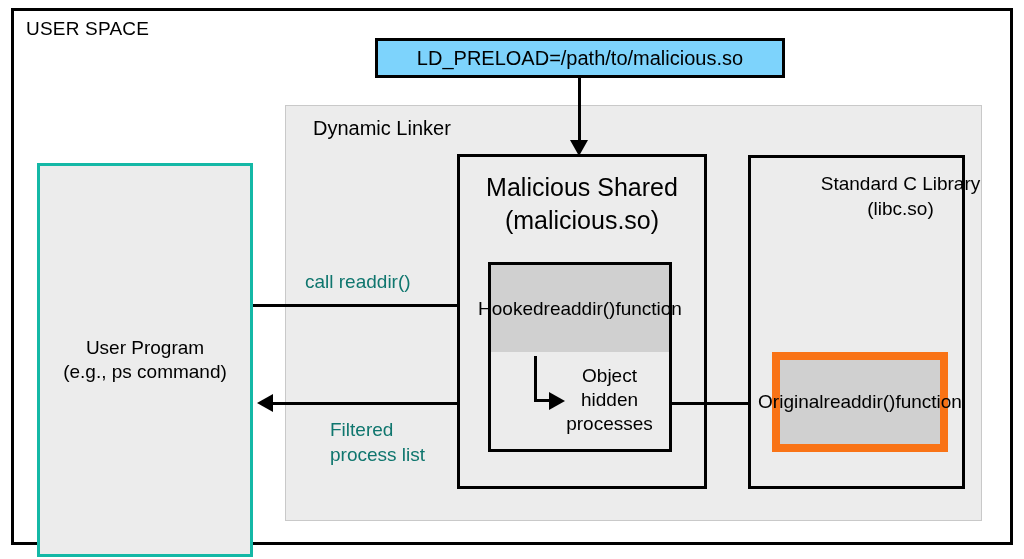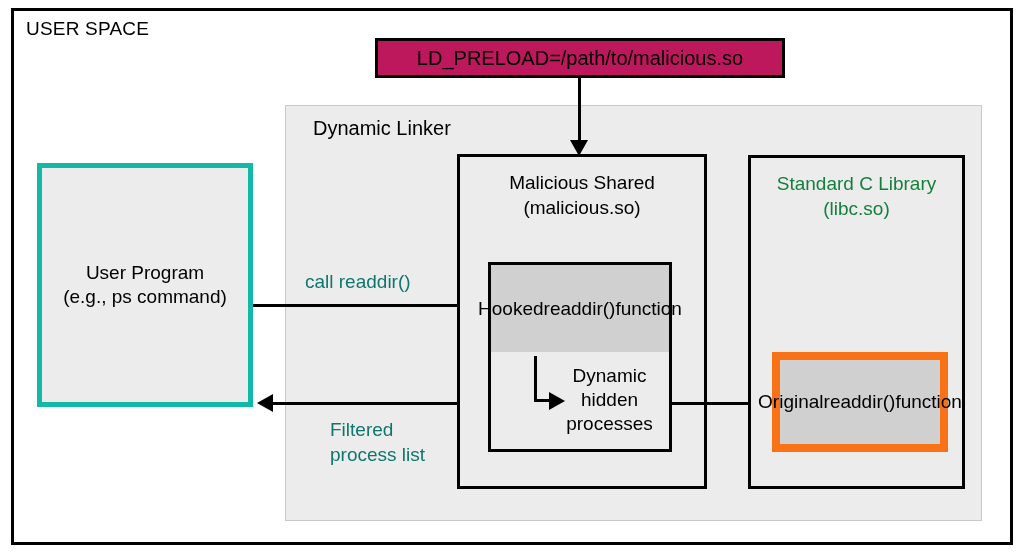--- a/index.html
+++ b/index.html
@@ -38,21 +38,21 @@
   }
 
   
   .ldpreload-box {
     position: absolute;
     left: 375px;
     top: 38px;
     width: 410px;
     height: 40px;
     border: 3px solid #000000;
-    background: #be185d;
+    background: #7dd3fc;
     box-sizing: border-box;
     display: flex;
     align-items: center;
     justify-content: center;
   }
   .ldpreload-box span {
     font-size: 20px;
     color: #000000;
     white-space: nowrap;
   }
@@ -76,22 +76,22 @@
     color: #000000;
     white-space: nowrap;
   }
 
   
   .userprog-box {
     position: absolute;
     left: 37px;
     top: 163px;
     width: 216px;
-    height: 244px;
-    border: 5px solid #14b8a6;
+    height: 394px;
+    border: 3px solid #14b8a6;
     background: #ececec;
     box-sizing: border-box;
     display: flex;
     flex-direction: column;
     align-items: center;
     justify-content: center;
   }
   .userprog-box .line {
     font-size: 19px;
     color: #000000;
@@ -110,21 +110,21 @@
     border: 3px solid #000000;
     background: #ececec;
     box-sizing: border-box;
   }
   .malicious-title {
     position: absolute;
     left: 0;
     top: 14px;
     width: 100%;
     text-align: center;
-    font-size: 19px;
+    font-size: 25px;
     color: #000000;
     line-height: 1.3;
   }
 
   
   .hooked-outer {
     position: absolute;
     left: 488px;
     top: 262px;
     width: 184px;
@@ -176,22 +176,23 @@
     background: #ececec;
     box-sizing: border-box;
   }
   .libc-title {
     position: absolute;
     left: 0;
     top: 14px;
     width: 100%;
     text-align: center;
     font-size: 19px;
-    color: #15803d;
+    color: #000000;
     line-height: 1.3;
+    padding-left: 44px;
   }
   .original-box {
     position: absolute;
     left: 772px;
     top: 352px;
     width: 176px;
     height: 100px;
     border: 8px solid #f97316;
     background: #d0d0d0;
     box-sizing: border-box;
@@ -296,21 +297,21 @@
     <div class="line">Hooked</div>
     <div class="line">readdir()</div>
     <div class="line">function</div>
   </div>
 
   <div class="vline" style="left:534px; top:356px; height:46px;"></div>
   <div class="hline" style="left:534px; top:399px; width:18px;"></div>
   <div class="arrow-right" style="left:549px; top:392px;"></div>
 
   <div class="filter-text">
-    <div>Dynamic</div>
+    <div>Object</div>
     <div>hidden</div>
     <div>processes</div>
   </div>
 
   <div class="hline" style="left:672px; top:402px; width:100px;"></div>
   <div class="arrow-right" style="left:756px; top:394px;"></div>
 
   <div class="libc-box">
     <div class="libc-title">
       <div>Standard C Library</div>

